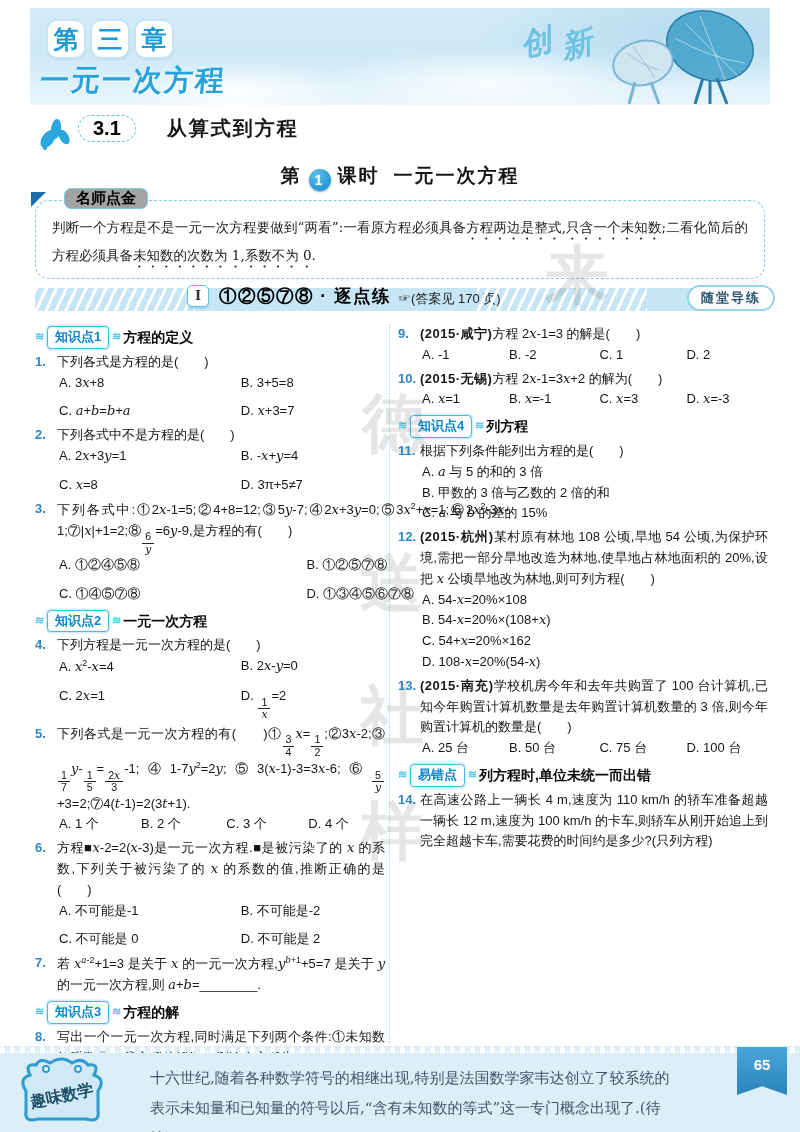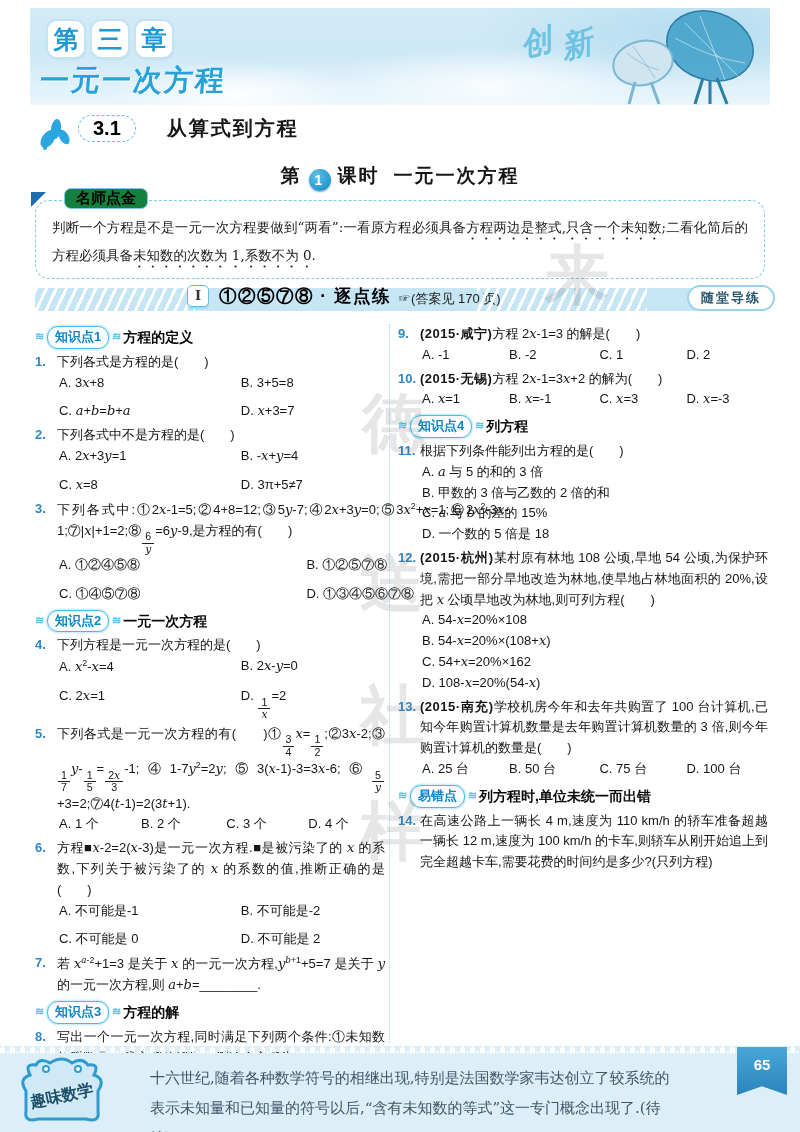--- a/index.html
+++ b/index.html
@@ -39,21 +39,21 @@
     align-items:center;justify-content:center;font-size:14px;margin:0 7px;
     vertical-align:-3px;box-shadow:0 1px 2px rgba(0,80,140,.5);}
   .lesson-title{margin-left:14px;}
 
   
   .tipbox{position:absolute;left:35px;right:35px;top:200px;
     border:1.7px dashed #7ecaec;border-radius:14px;background:#fff;
     padding:14px 16px 7px;box-sizing:border-box;}
   .tipbox::before{content:"";position:absolute;left:-5px;top:-9px;width:0;height:0;
     border-top:15px solid #1b6fb0;border-right:15px solid transparent;}
-  .tip-title{position:absolute;top:-13px;left:28px;background:#15803d;
+  .tip-title{position:absolute;top:-13px;left:28px;background:#a3a3a3;
     border:1.7px solid #7ecaec;border-radius:7px;padding:0 11px;
     font-weight:bold;font-size:15px;color:#000;}
   .tip-text{font-family:"DejaVu Serif",serif;font-size:13.5px;line-height:1.85;
     color:#1b1b1b;text-align:justify;}
   .em{-webkit-text-emphasis:filled dot #222;-webkit-text-emphasis-position:under right;
       text-emphasis:filled dot #222;text-emphasis-position:under right;}
 
   
   .banner{position:absolute;left:35px;right:35px;top:288px;height:23px;background:#c6e6f5;}
   .banner::before,.banner::after{content:"";position:absolute;top:0;bottom:0;
@@ -70,21 +70,21 @@
     border:2px solid #97d3ee;border-radius:15px;padding:2px 12px;
     font-size:13px;font-weight:bold;color:#27546e;letter-spacing:2px;}
 
   
   .col{position:absolute;top:321px;font-size:13px;line-height:1.6;}
   #column-left{left:35px;width:350px;}
   #column-right{left:398px;width:370px;}
   .divider{position:absolute;left:389px;top:324px;height:720px;border-left:1.5px dotted #a4d7ef;}
 
   .kp-row{display:flex;align-items:center;margin:5px 0 3px;}
-  .kp-badge{position:relative;border:1.6px solid #43bce8;border-radius:11px;color:#0c86c8;
+  .kp-badge{position:relative;border:1.6px solid #43bce8;border-radius:4px;color:#0c86c8;
     font-weight:bold;padding:0 7px;font-size:13px;background:#fdfeff;margin-left:12px;
     box-shadow:0 0 0 1.5px rgba(150,220,245,.45);}
   .kp-badge::before,.kp-badge::after{position:absolute;color:#54c5ec;font-size:11px;top:1px;}
   .kp-badge::before{content:"≋";left:-13px;}
   .kp-badge::after{content:"≋";right:-13px;}
   .kp-title{margin-left:14px;font-weight:bold;color:#0a0a0a;font-size:14px;}
 
   .q{display:flex;margin-top:3px;}
   .qnum{color:#2d87c8;font-weight:bold;flex:0 0 22px;min-width:22px;}
   .qbody{flex:1;}
@@ -324,21 +324,20 @@
       <span class="kp-title">列方程</span>
     </div>
     <div class="q">
       <span class="qnum">11.</span>
       <div class="qbody">
         <div class="qtext">根据下列条件能列出方程的是(　　)</div>
         <div class="opts cols1">
           <span class="opt"><span class="olab">A.</span> <i>a</i> 与 5 的和的 3 倍</span>
           <span class="opt"><span class="olab">B.</span> 甲数的 3 倍与乙数的 2 倍的和</span>
           <span class="opt"><span class="olab">C.</span> <i>a</i> 与 <i>b</i> 的差的 15%</span>
-          <span class="opt"><span class="olab">D.</span> 一个数的 5 倍是 18</span>
         </div>
       </div>
     </div>
     <div class="q">
       <span class="qnum">12.</span>
       <div class="qbody">
         <div class="qtext"><b>(2015·杭州)</b>某村原有林地 108 公顷,旱地 54 公顷,为保护环境,需把一部分旱地改造为林地,使旱地占林地面积的 20%,设把 <i>x</i> 公顷旱地改为林地,则可列方程(　　)</div>
         <div class="opts cols1">
           <span class="opt"><span class="olab">A.</span> 54-<i>x</i>=20%×108</span>
           <span class="opt"><span class="olab">B.</span> 54-<i>x</i>=20%×(108+<i>x</i>)</span>

